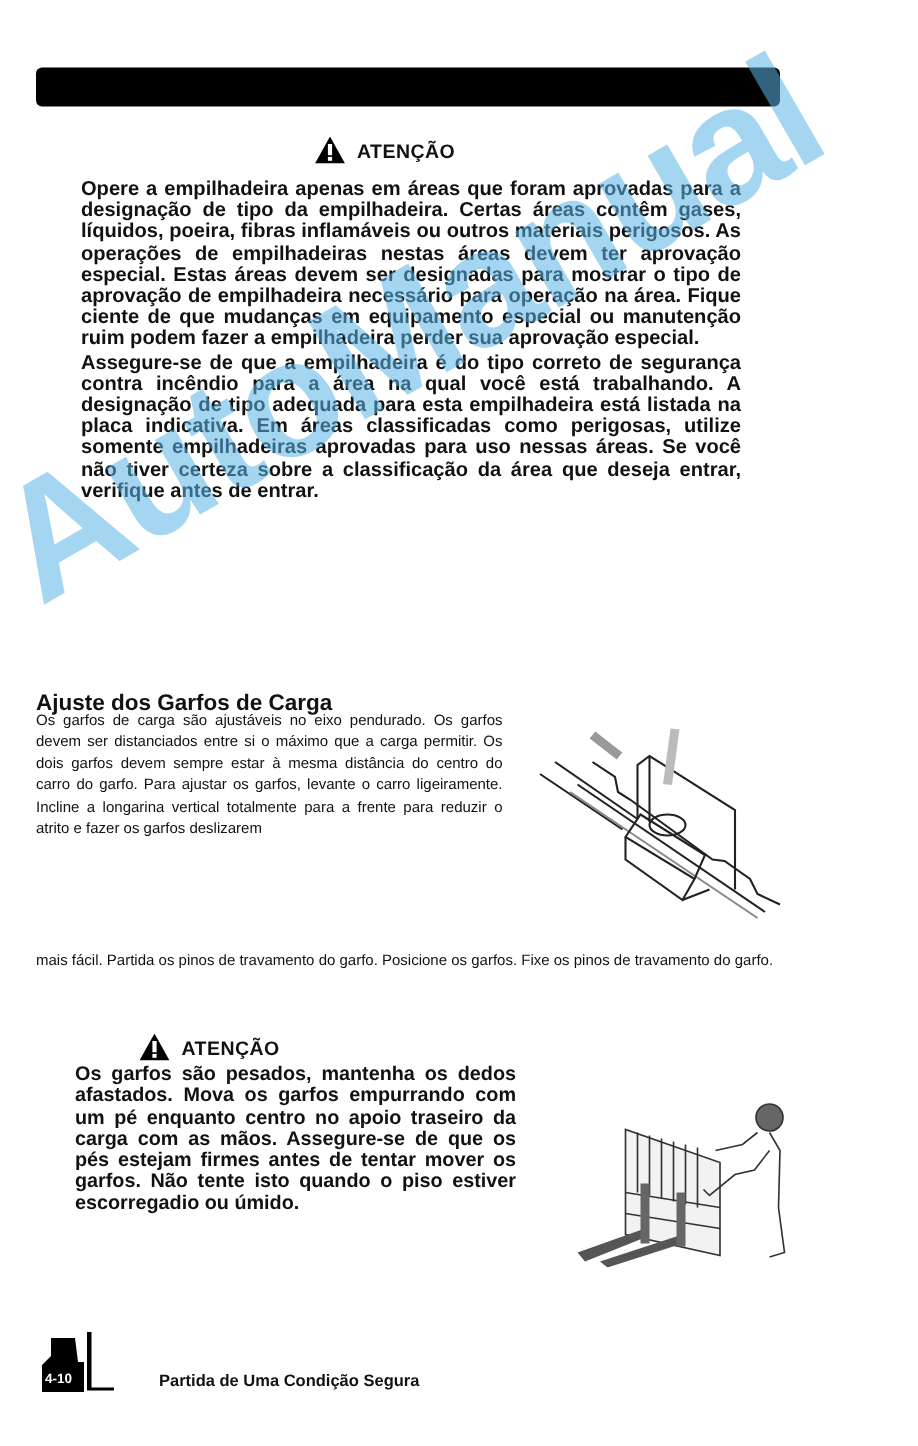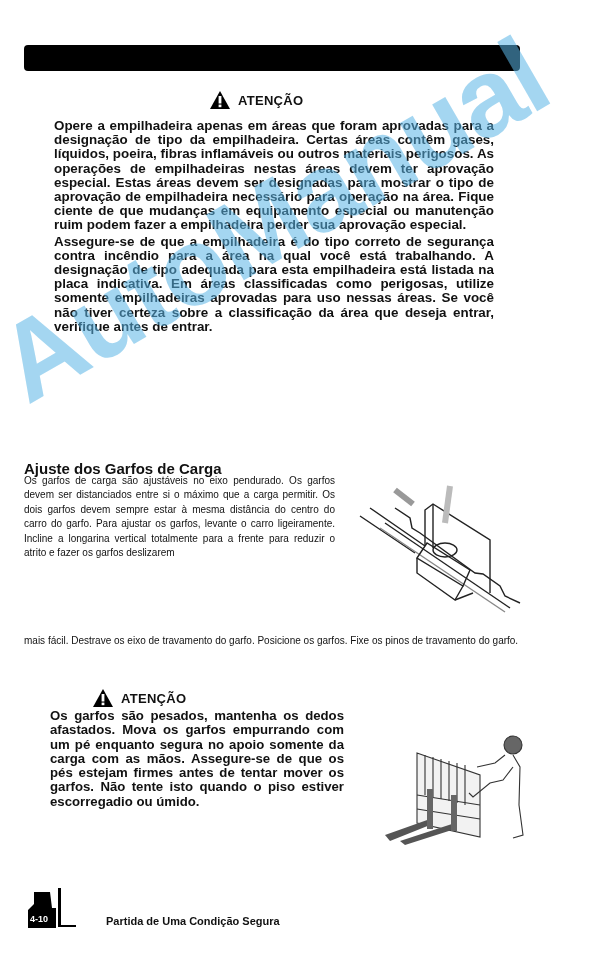--- a/index.html
+++ b/index.html
@@ -39,21 +39,21 @@
 </div>
 
 <div class="bold-block block1">
   <p>Opere a empilhadeira apenas em áreas que foram aprovadas para a designação de tipo da empilhadeira. Certas áreas contêm gases, líquidos, poeira, fibras inflamáveis ou outros materiais perigosos. As operações de empilhadeiras nestas áreas devem ter aprovação especial. Estas áreas devem ser designadas para mostrar o tipo de aprovação de empilhadeira necessário para operação na área. Fique ciente de que mudanças em equipamento especial ou manutenção ruim podem fazer a empilhadeira perder sua aprovação especial.</p>
   <p>Assegure-se de que a empilhadeira é do tipo correto de segurança contra incêndio para a área na qual você está trabalhando. A designação de tipo adequada para esta empilhadeira está listada na placa indicativa. Em áreas classificadas como perigosas, utilize somente empilhadeiras aprovadas para uso nessas áreas. Se você não tiver certeza sobre a classificação da área que deseja entrar, verifique antes de entrar.</p>
 </div>
 
 <div class="section-title">Ajuste dos Garfos de Carga</div>
 
 <div class="reg-block block3">Os garfos de carga são ajustáveis no eixo pendurado. Os garfos devem ser distanciados entre si o máximo que a carga permitir. Os dois garfos devem sempre estar à mesma distância do centro do carro do garfo. Para ajustar os garfos, levante o carro ligeiramente. Incline a longarina vertical totalmente para a frente para reduzir o atrito e fazer os garfos deslizarem</div>
-<div class="reg-block block4">mais fácil. Destrave os eixo de travamento do garfo. Posicione os garfos. Fixe os pinos de travamento do garfo.</div>
+<div class="reg-block block4">mais fácil. Partida os pinos de travamento do garfo. Posicione os garfos. Fixe os pinos de travamento do garfo.</div>
 
 <svg class="fig fig1" viewBox="0 0 175 135">
   <g fill="none" stroke="#222" stroke-width="1.4">
     <path d="M5 38 L60 75 M15 30 L70 68"></path>
     <path d="M40 30 L55 40 L57 50 L65 55 L120 95 L128 96 L145 108 L150 118 L165 125"></path>
     <path d="M30 45 L155 130"></path>
     <path d="M25 50 L150 134" stroke="#888"></path>
     <path d="M70 68 L70 32 L78 26 L135 62 L135 115"></path>
     <path d="M78 26 L78 70"></path>
     <path d="M62 80 L72 65 L115 92 L108 108 Z"></path>
@@ -67,21 +67,21 @@
 
 <div class="warn-head warn2">
   <svg width="20" height="18" viewBox="0 0 20 18">
     <path d="M10 0 L20 18 L0 18 Z" fill="#000"></path>
     <rect x="8.6" y="5" width="2.8" height="7.5" fill="#fff"></rect>
     <rect x="8.6" y="13.6" width="2.8" height="2.6" fill="#fff"></rect>
   </svg>
   <span>ATENÇÃO</span>
 </div>
 
-<div class="bold-block block2">Os garfos são pesados, mantenha os dedos afastados. Mova os garfos empurrando com um pé enquanto segura no apoio somente da carga com as mãos. Assegure-se de que os pés estejam firmes antes de tentar mover os garfos. Não tente isto quando o piso estiver escorregadio ou úmido.</div>
+<div class="bold-block block2">Os garfos são pesados, mantenha os dedos afastados. Mova os garfos empurrando com um pé enquanto centro no apoio traseiro da carga com as mãos. Assegure-se de que os pés estejam firmes antes de tentar mover os garfos. Não tente isto quando o piso estiver escorregadio ou úmido.</div>
 
 <svg class="fig fig2" viewBox="0 0 160 140">
   <g fill="none" stroke="#333" stroke-width="1.1">
     <path d="M32 48 L32 118 L95 132 L95 70 Z" fill="#f2f2f2"></path>
     <path d="M40 50 L40 90 M48 52 L48 92 M56 54 L56 94 M64 56 L64 96 M72 58 L72 98 M80 60 L80 100"></path>
     <path d="M32 90 L95 100 M32 104 L95 114"></path>
     <circle cx="128" cy="40" r="9" fill="#666"></circle>
     <path d="M120 50 L110 58 L92 62 M128 50 L135 62 L134 100 L138 130 L128 133 M128 62 L118 75 L105 78 L88 92 L84 88"></path>
   </g>
   <path d="M0 130 L45 114 L45 120 L5 136 Z" fill="#555"></path>

